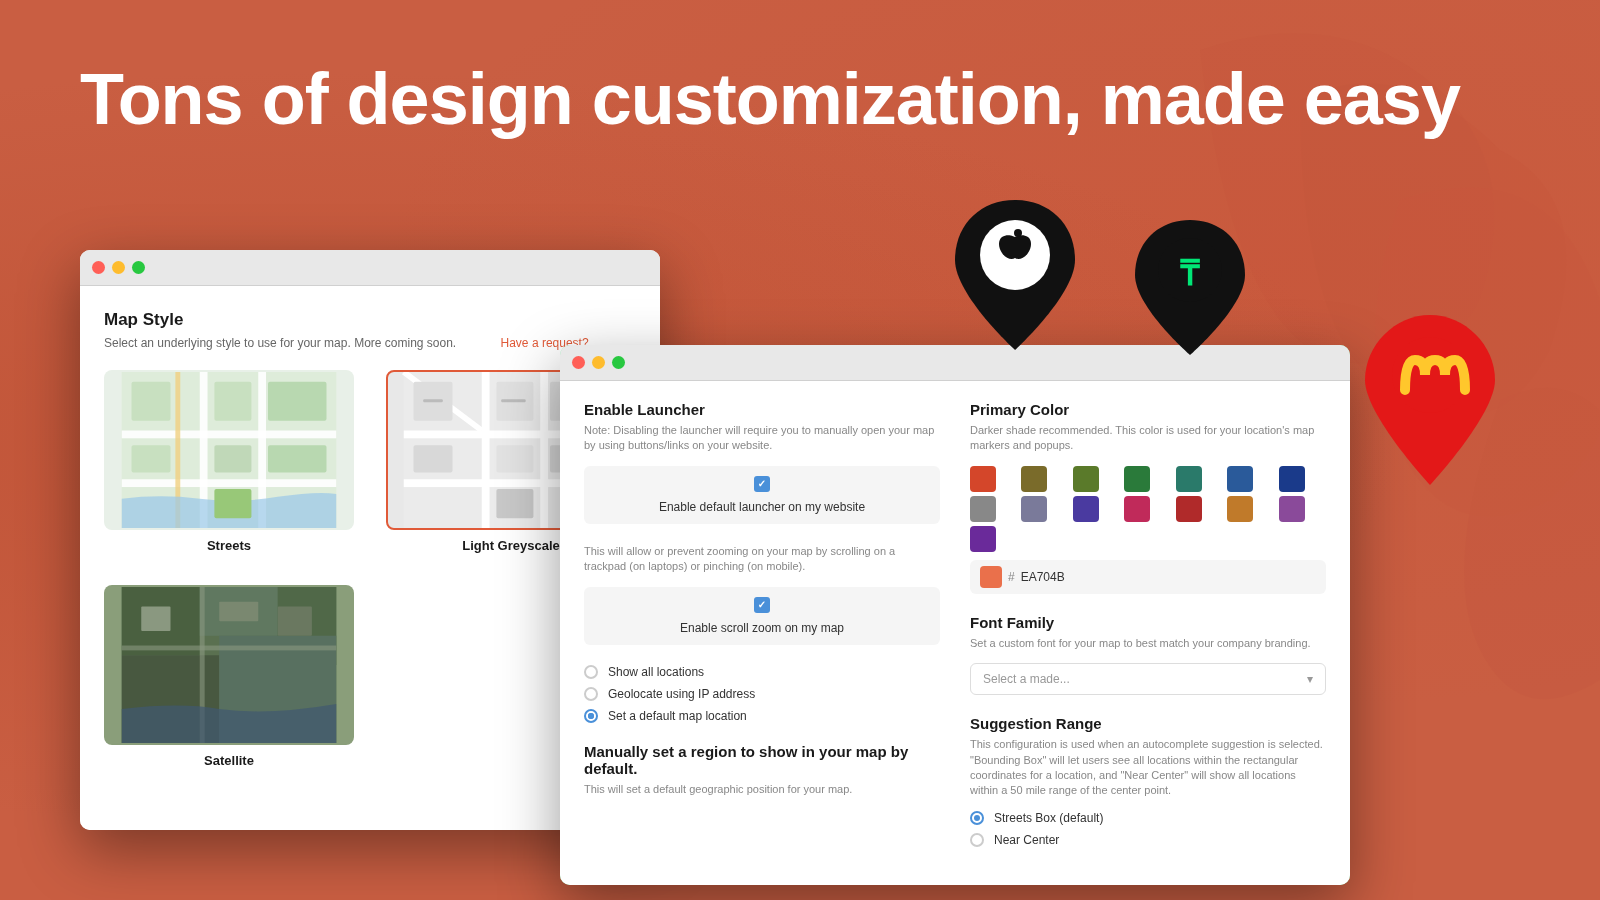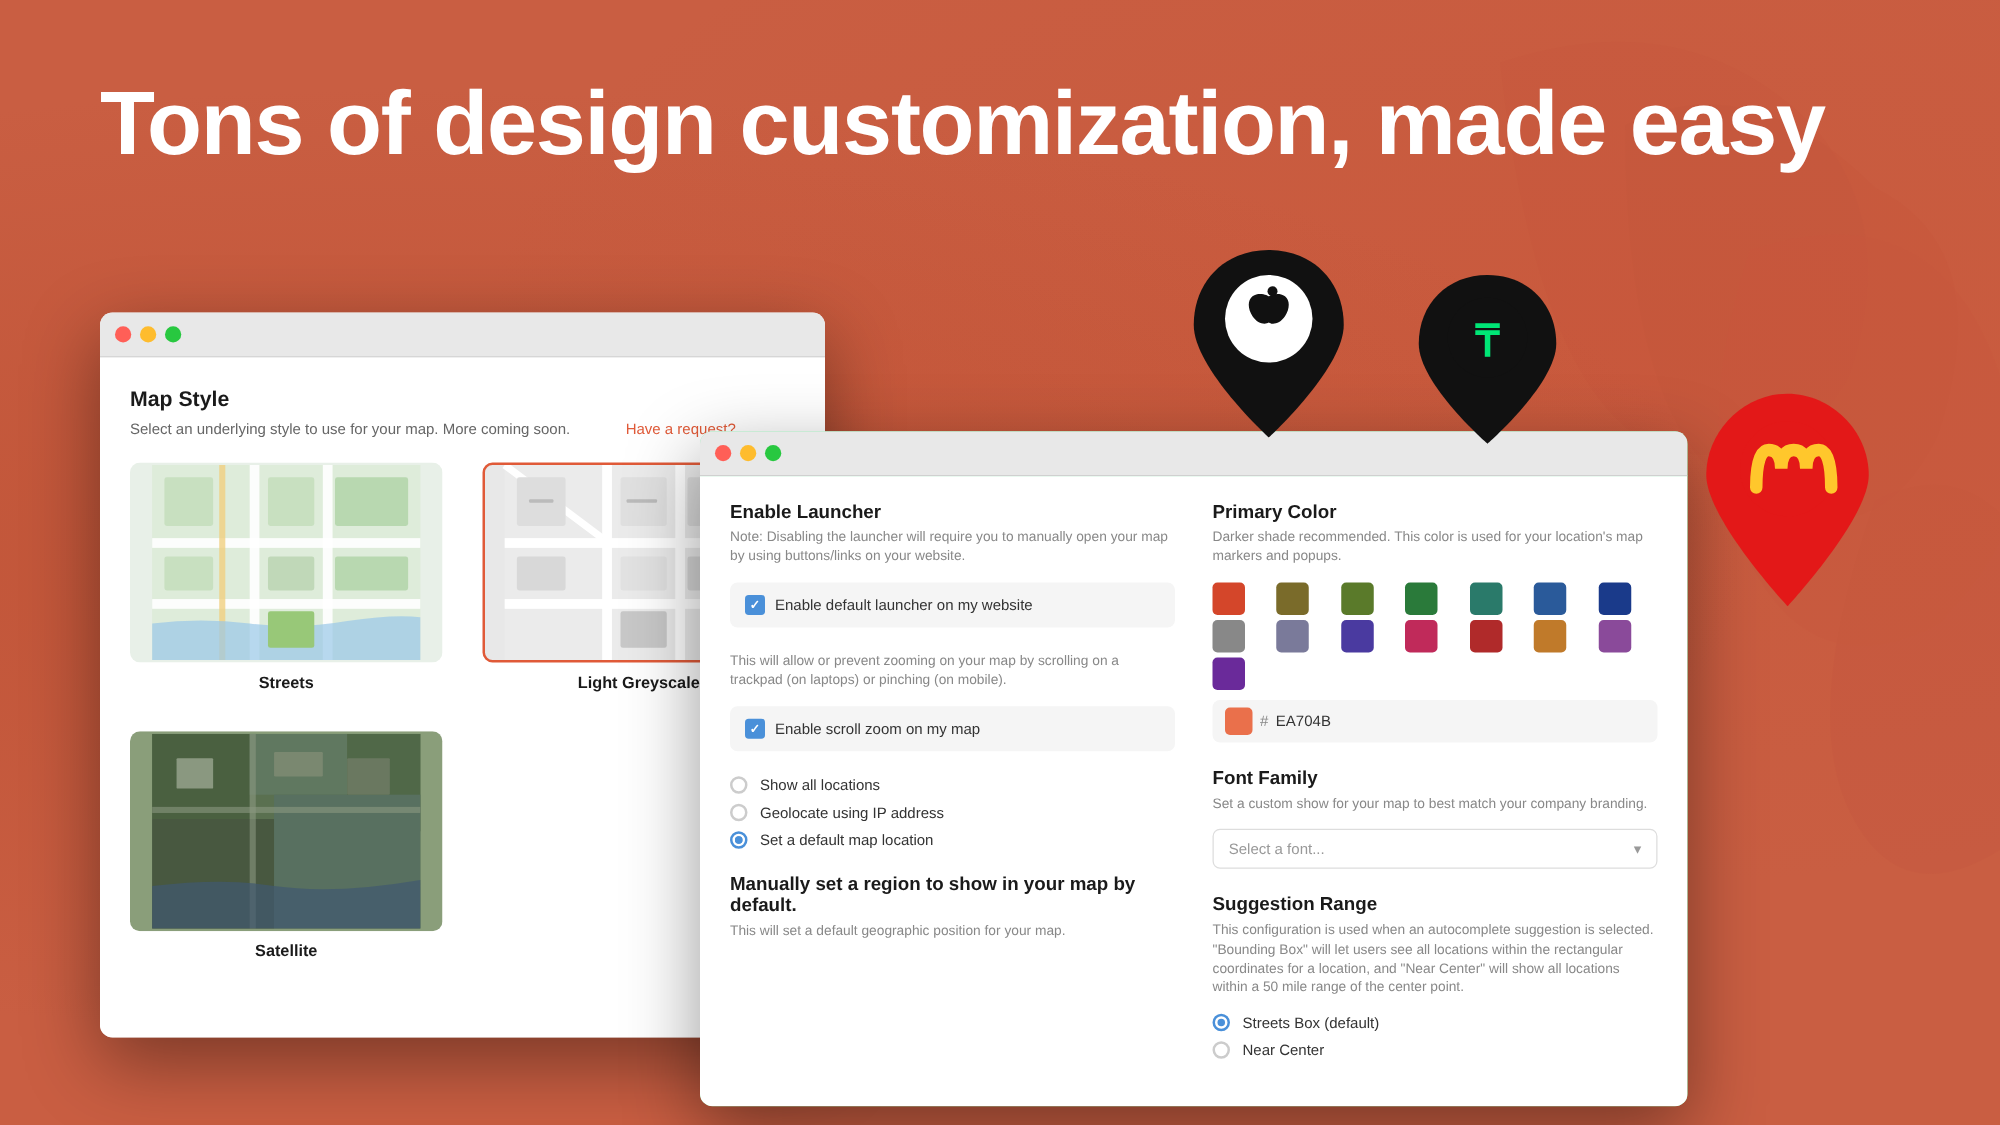--- a/index.html
+++ b/index.html
@@ -206,20 +206,21 @@
     .checkbox-row {
       display: flex;
       align-items: center;
       gap: 8px;
       background: #f5f5f5;
       padding: 10px 12px;
       border-radius: 6px;
       font-size: 12px;
       color: #333;
       margin-bottom: 10px;
+      flex-direction: column;
     }
 
     .checkbox-icon {
       width: 16px;
       height: 16px;
       background: #4a90d9;
       border-radius: 3px;
       display: flex;
       align-items: center;
       justify-content: center;
@@ -552,23 +553,23 @@
             </div>
           <div class="color-input-row">
             <div class="color-preview-small" style="background: #EA704B;"></div>
             <span class="color-hash">#</span>
             <span class="color-value-text">EA704B</span>
           </div>
         </div>
 
         <div class="settings-section">
           <div class="settings-section-title">Font Family</div>
-          <div class="settings-section-desc">Set a custom show for your map to best match your company branding.</div>
+          <div class="settings-section-desc">Set a custom font for your map to best match your company branding.</div>
           <div class="font-select">
-            <span>Select a font...</span>
+            <span>Select a made...</span>
             <span>▾</span>
           </div>
         </div>
 
         <div class="settings-section">
           <div class="settings-section-title">Suggestion Range</div>
           <div class="settings-section-desc">This configuration is used when an autocomplete suggestion is selected. "Bounding Box" will let users see all locations within the rectangular coordinates for a location, and "Near Center" will show all locations within a 50 mile range of the center point.</div>
           <div class="suggestion-radio-group radio-group">
             <div class="radio-row">
               <div style="position:relative; display:inline-block; width:14px; height:14px; border-radius:50%; border: 2px solid #4a90d9; flex-shrink:0;">

